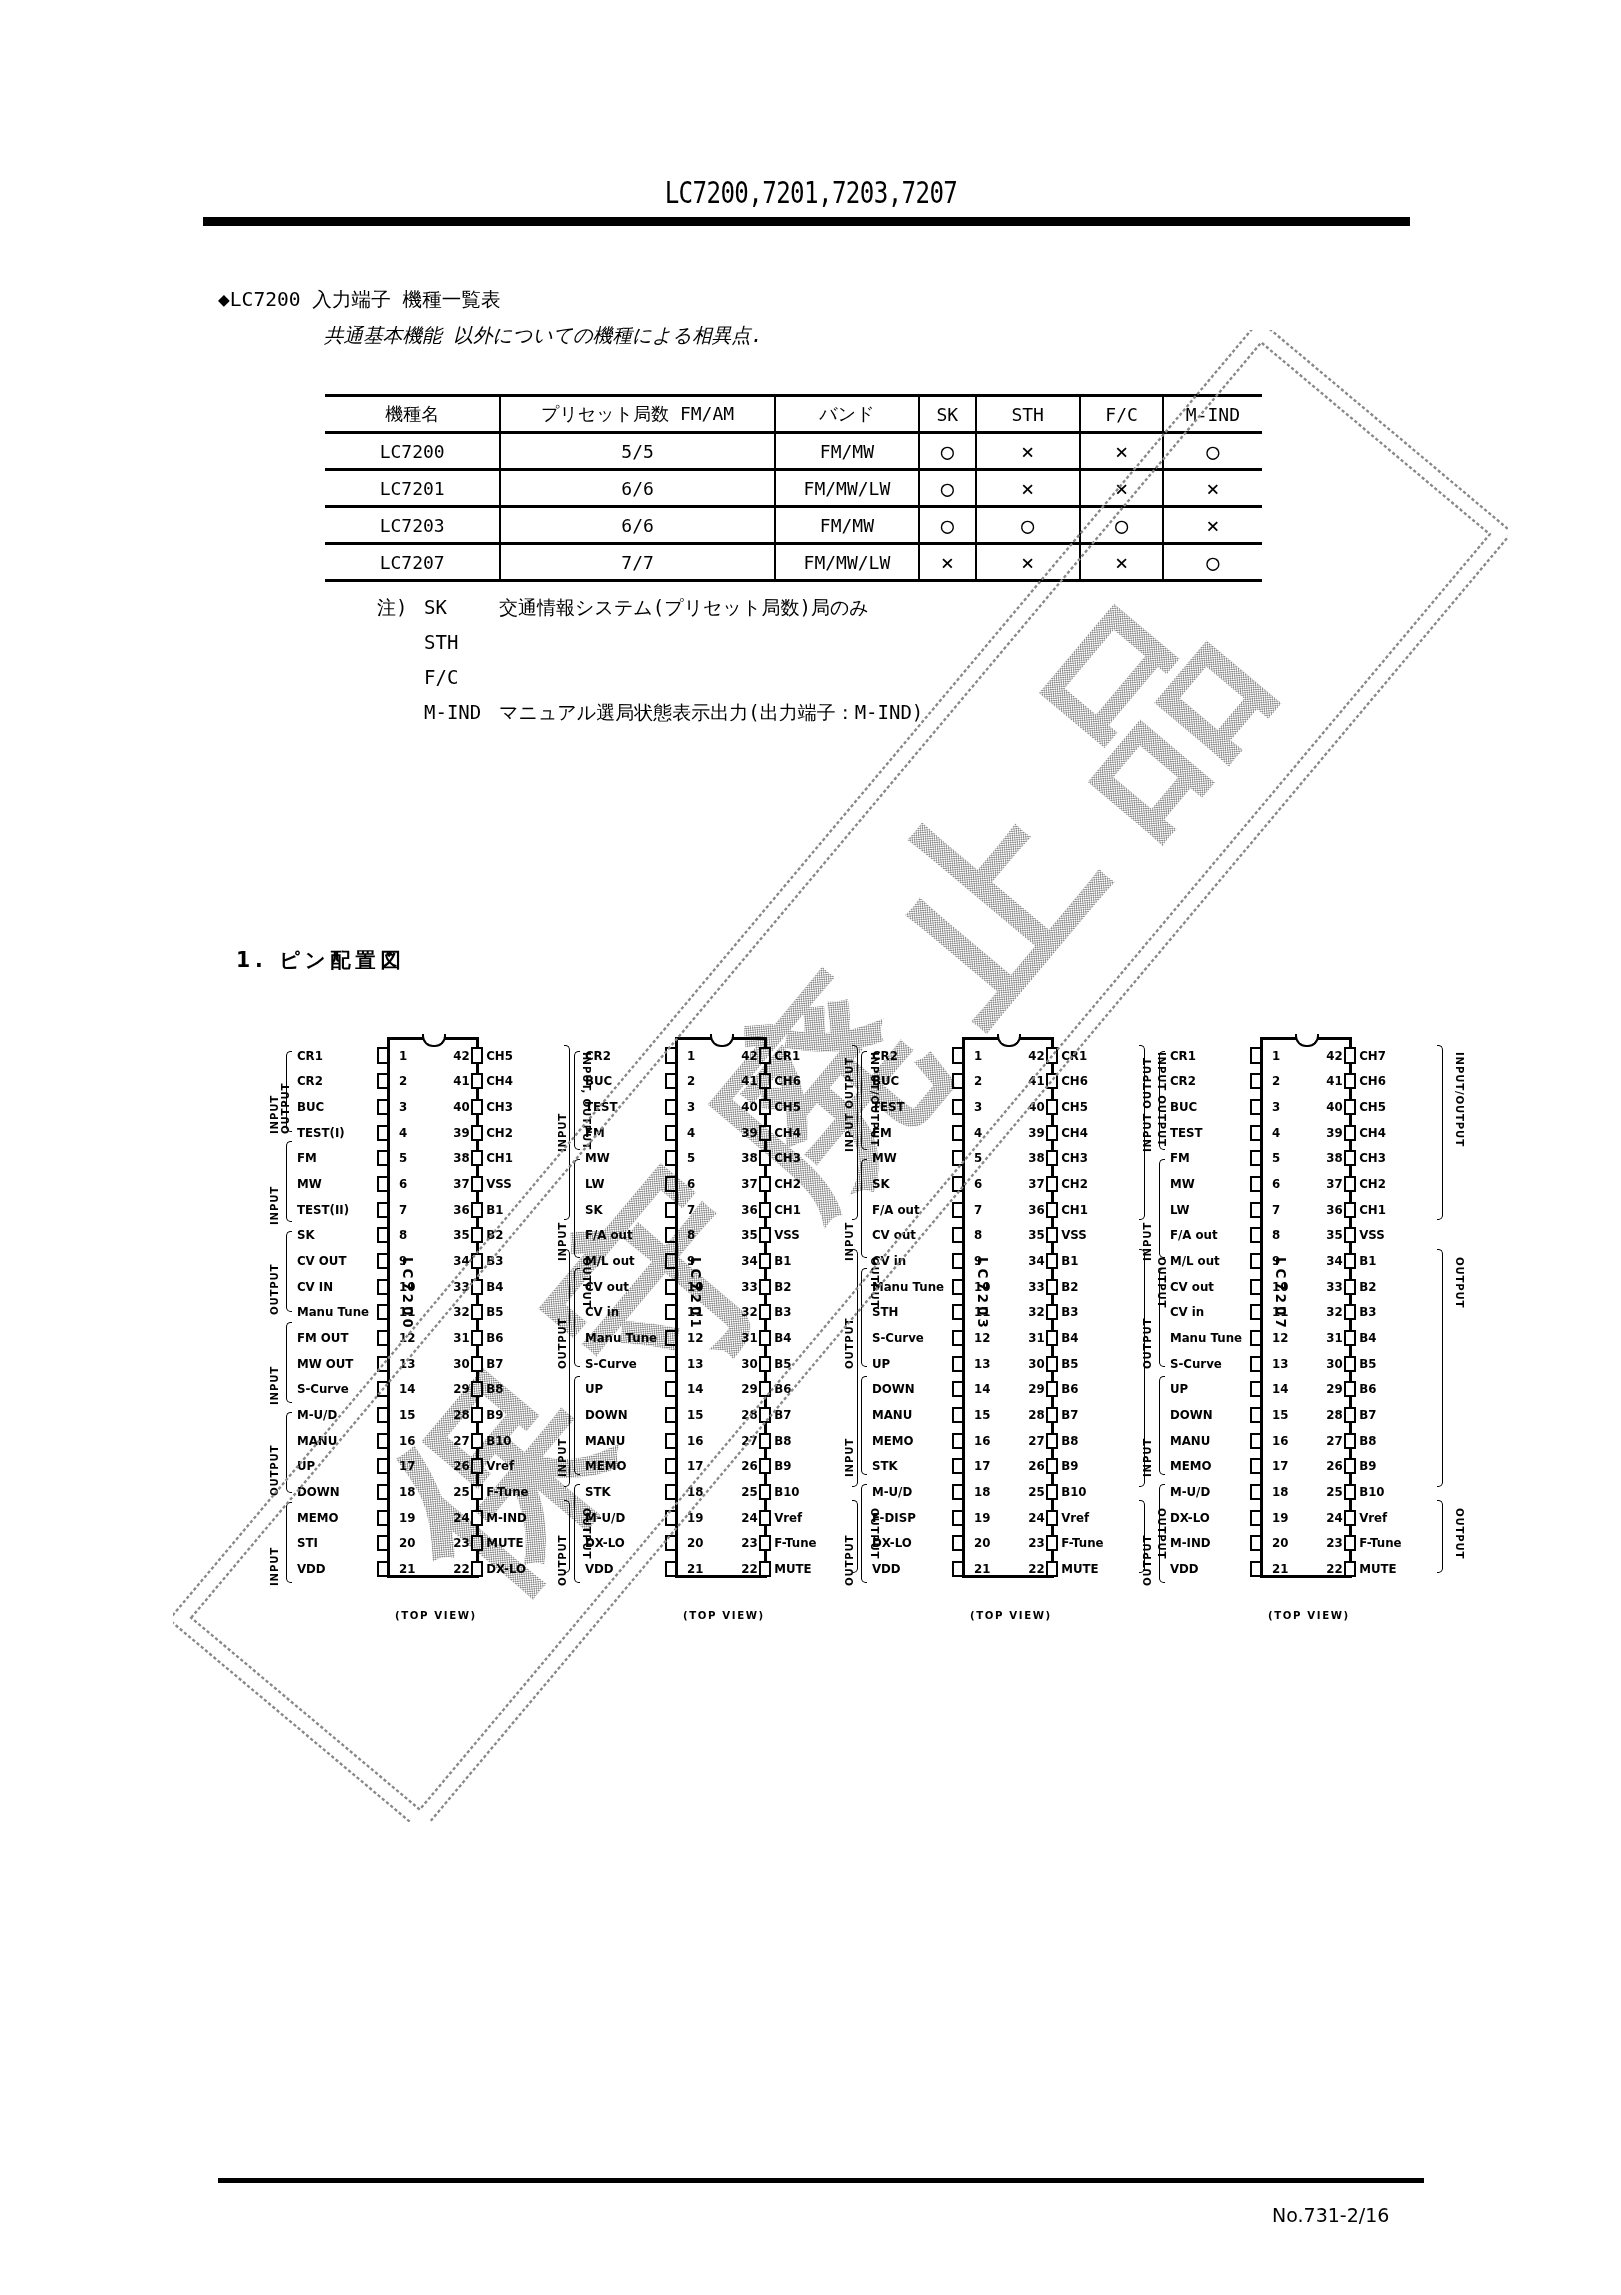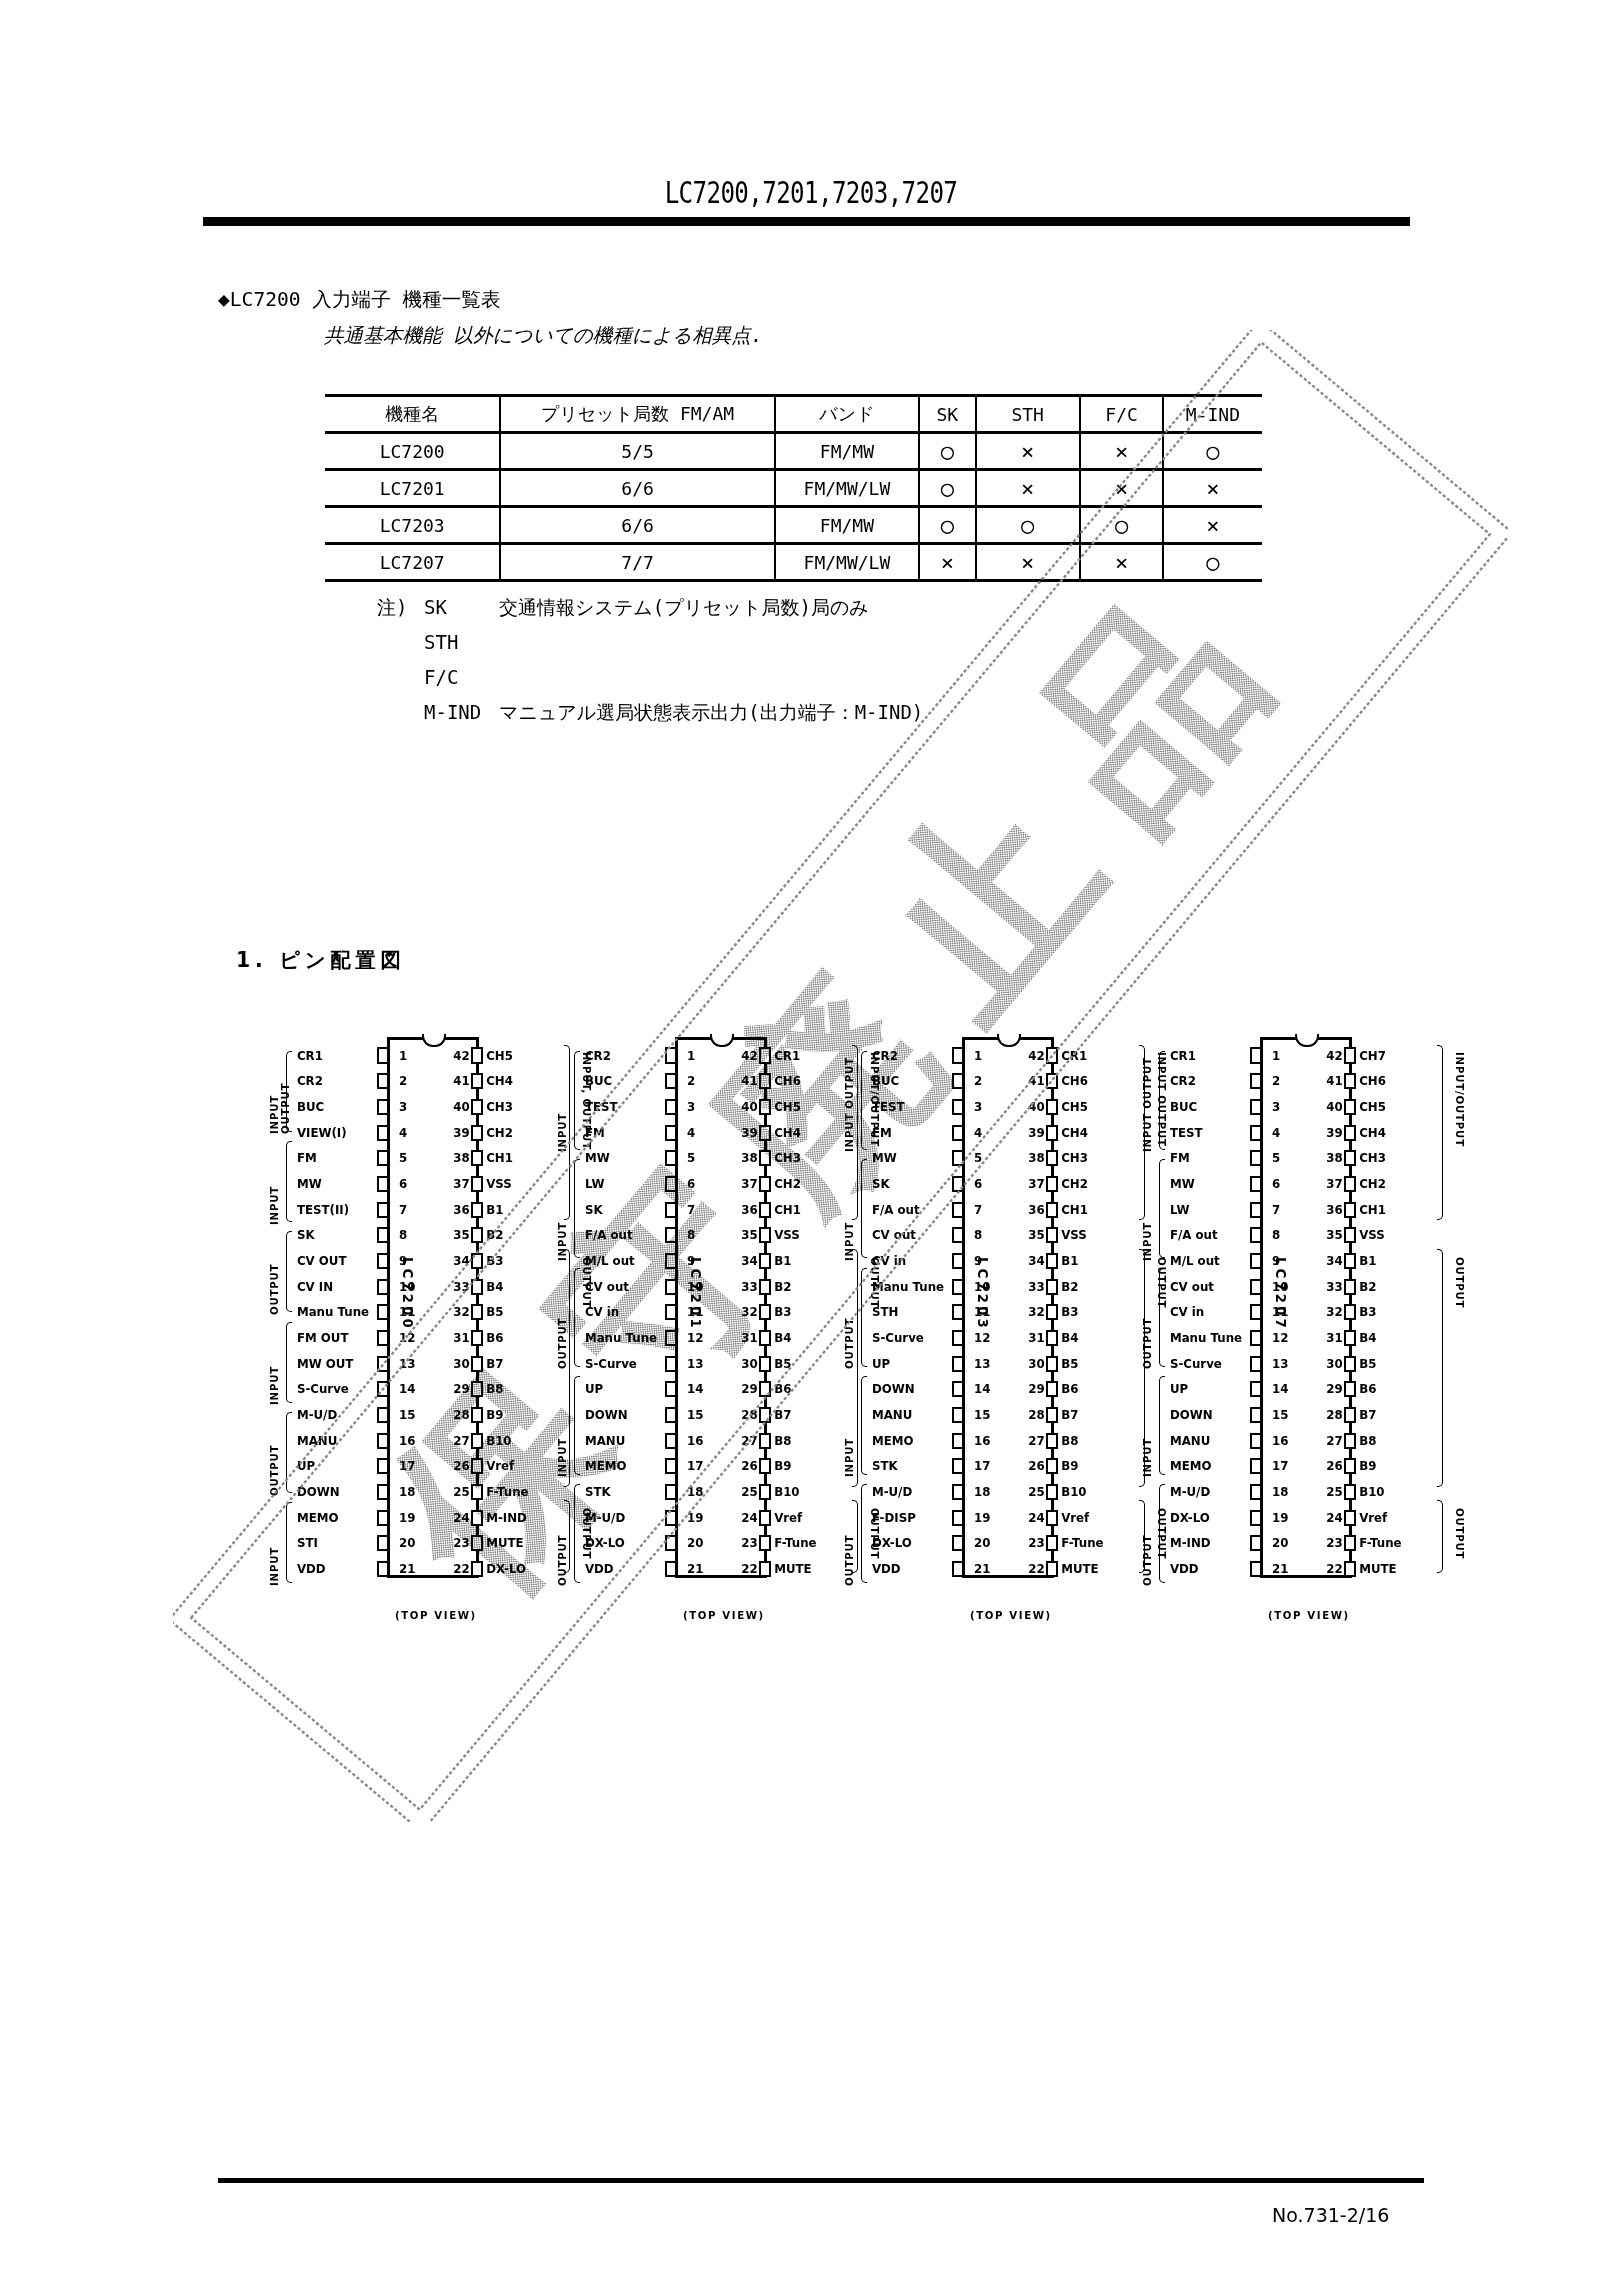--- a/index.html
+++ b/index.html
@@ -148,21 +148,21 @@
       <span class="name">CR2</span>
       <span class="pad"></span>
       <span class="num">2</span>
     </div>
     <div class="pin-row pin-l" style="top: 75px;">
       <span class="name">BUC</span>
       <span class="pad"></span>
       <span class="num">3</span>
     </div>
     <div class="pin-row pin-l" style="top: 101px;">
-      <span class="name">VIEW(I)</span>
+      <span class="name">TEST(I)</span>
       <span class="pad"></span>
       <span class="num">4</span>
     </div>
     <div class="pin-row pin-l" style="top: 126px;">
       <span class="name">FM</span>
       <span class="pad"></span>
       <span class="num">5</span>
     </div>
     <div class="pin-row pin-l" style="top: 152px;">
       <span class="name">MW</span>

